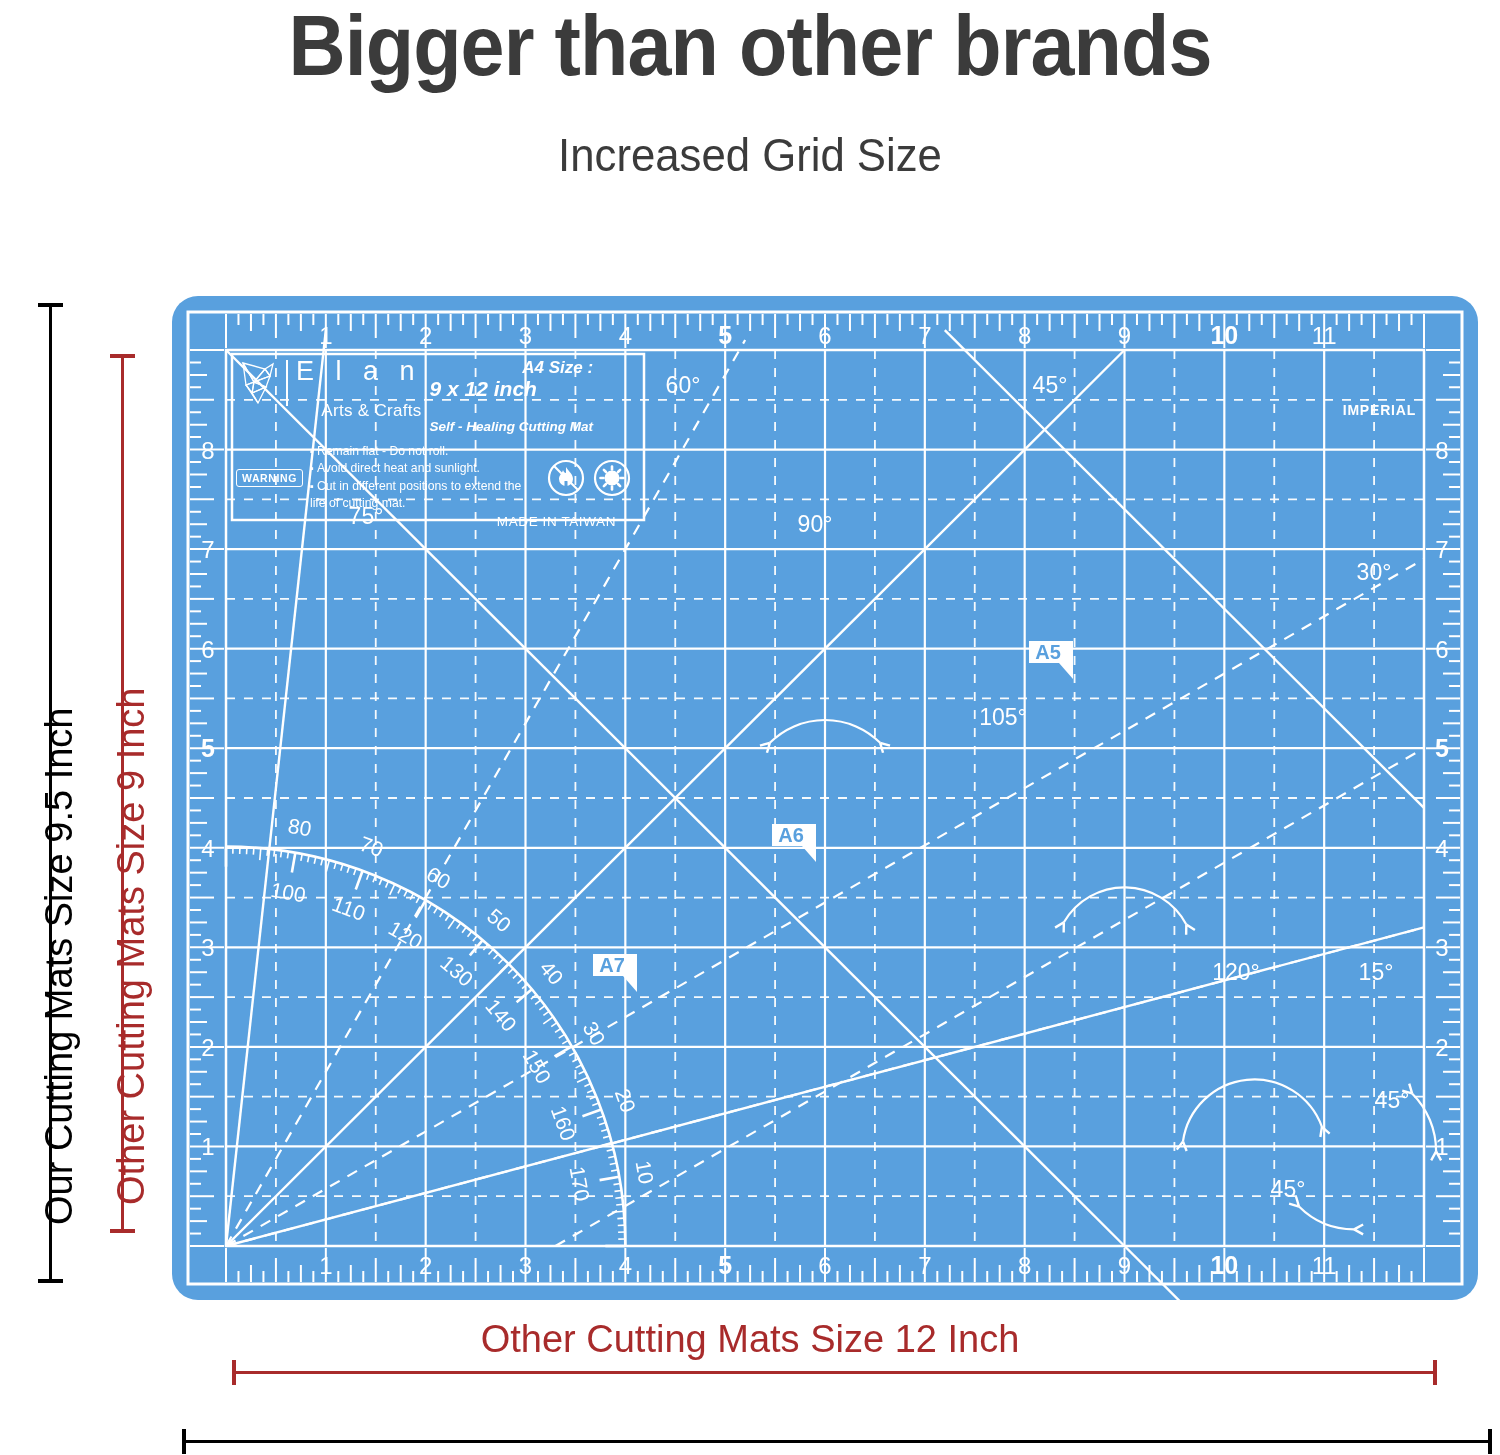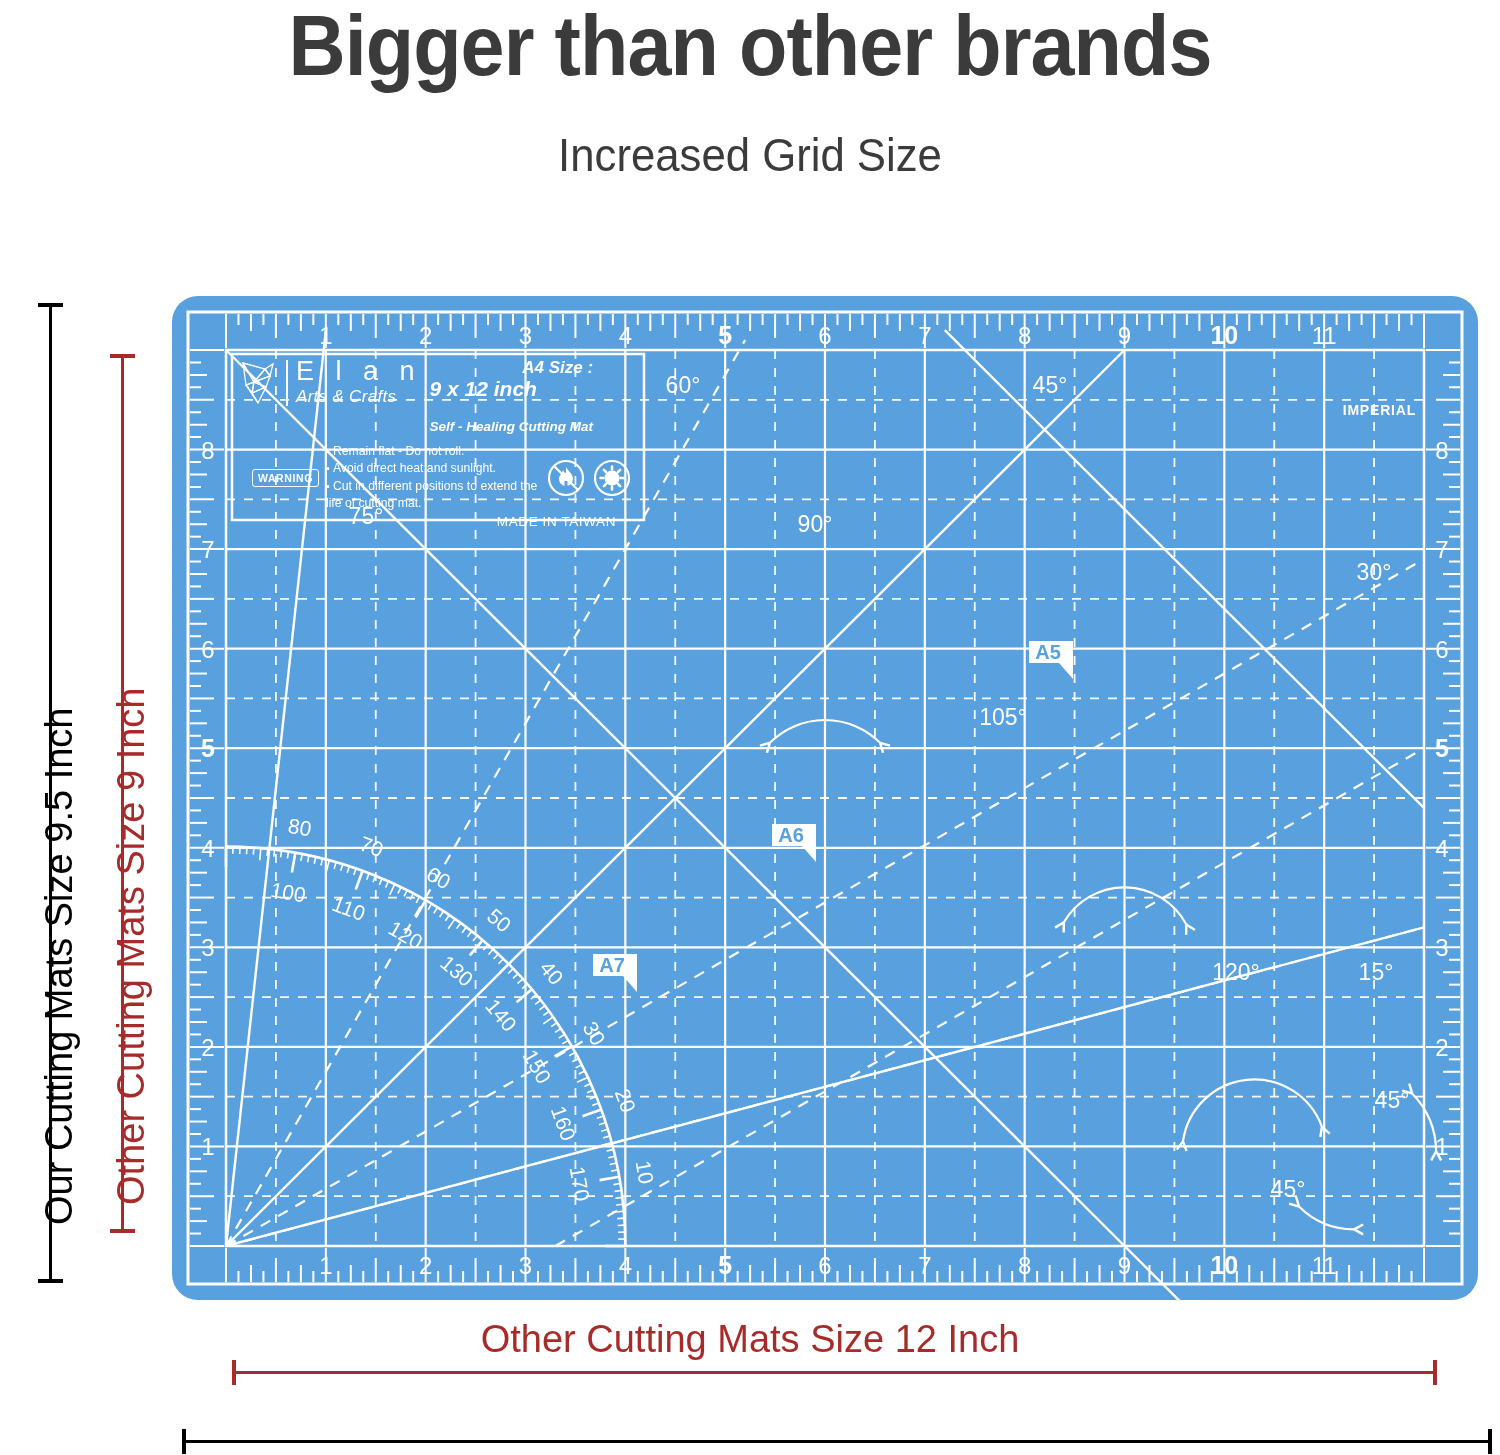--- a/index.html
+++ b/index.html
@@ -71,36 +71,36 @@
 
   
   .infobox {
     position: absolute; left: 64px; top: 62px;
     width: 396px; height: 156px;
     color: #ffffff;
   }
   .brandrow { display:flex; align-items:flex-start; gap:0px; }
   .logo-mark { width: 44px; height: 46px; flex: 0 0 44px; margin-top: 2px; }
   .brand-divider { width:2px; height:46px; background:#fff; margin: 2px 8px 0 6px; }
-  .brand-text { display:flex; flex-direction:column; }
+  .brand-text { display:flex; flex-direction:column;align-items:flex-end; }
   .brand-name {
     font-size: 27px; letter-spacing: 7px; line-height: 1.0;
     font-weight: 300;
   }
-  .brand-sub { font-size: 17px; line-height: 1.2; margin-top: 2px; letter-spacing: .3px; font-style: italic;}
+  .brand-sub { font-size: 17px; line-height: 1.2; margin-top: 16px; letter-spacing: .3px;}
   .size-block { margin-left: 8px; font-style: italic; font-weight: 700; }
   .size-l1 { font-size: 17px; line-height: 1.12; text-align: right; }
   .size-l2 { font-size: 21px; line-height: 1.12; }
   .size-l3 { font-size: 13.5px; line-height: 1.2; margin-top: 18px; }
 
   .warnrow { display:flex; align-items:center; margin-top: 8px; }
   .warnbadge {
     border: 1.6px solid #fff; border-radius: 3px;
     font-size: 10.5px; font-weight: 700; letter-spacing: .6px;
-    padding: 2px 5px; margin-right: 7px; white-space: nowrap; margin-left: 16px;
+    padding: 2px 5px; margin-right: 7px; white-space: nowrap;
   }
   .bullets { font-size: 12.2px; line-height: 1.44; }
   .bullets div::before { content: "▪ "; font-size: 11px; }
   .icons { display:flex; gap: 6px; margin-left: 8px; }
   .madein {
     text-align: right; font-size: 13.5px; margin-top: 1px;
     letter-spacing: .6px; padding-right: 16px;
   }
   .imperial {
     position:absolute; right: 62px; top: 106px;

